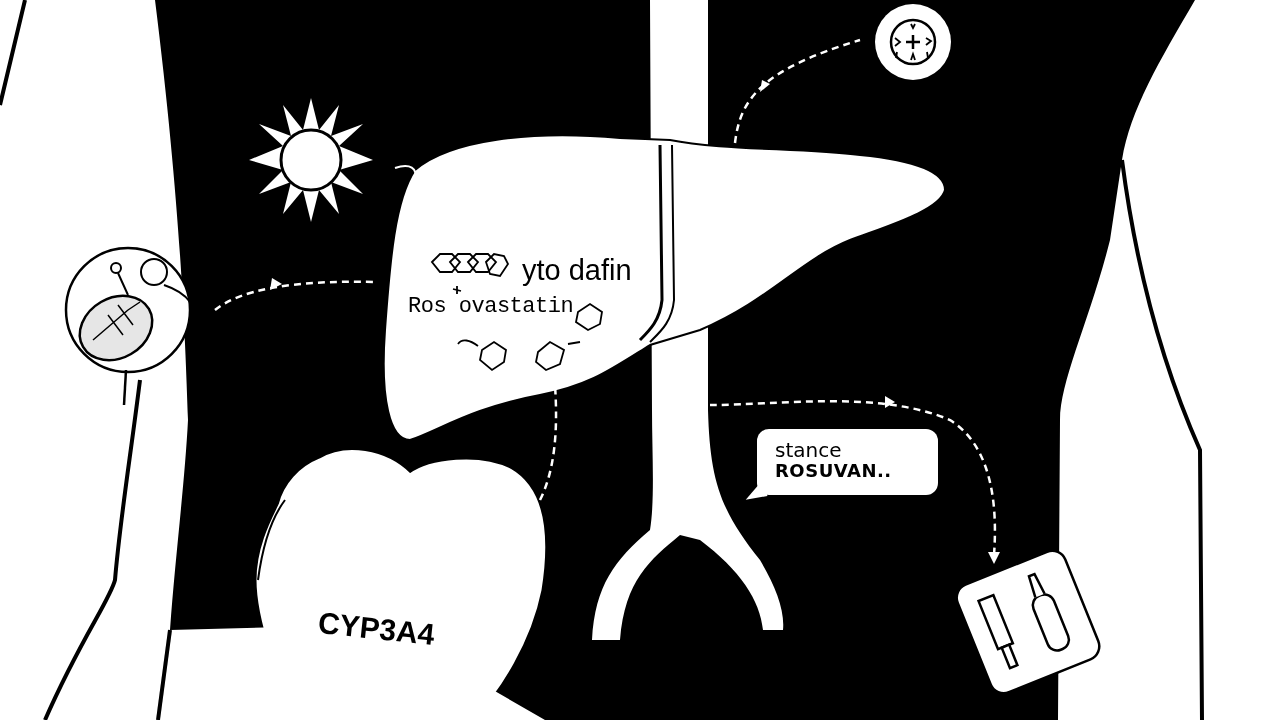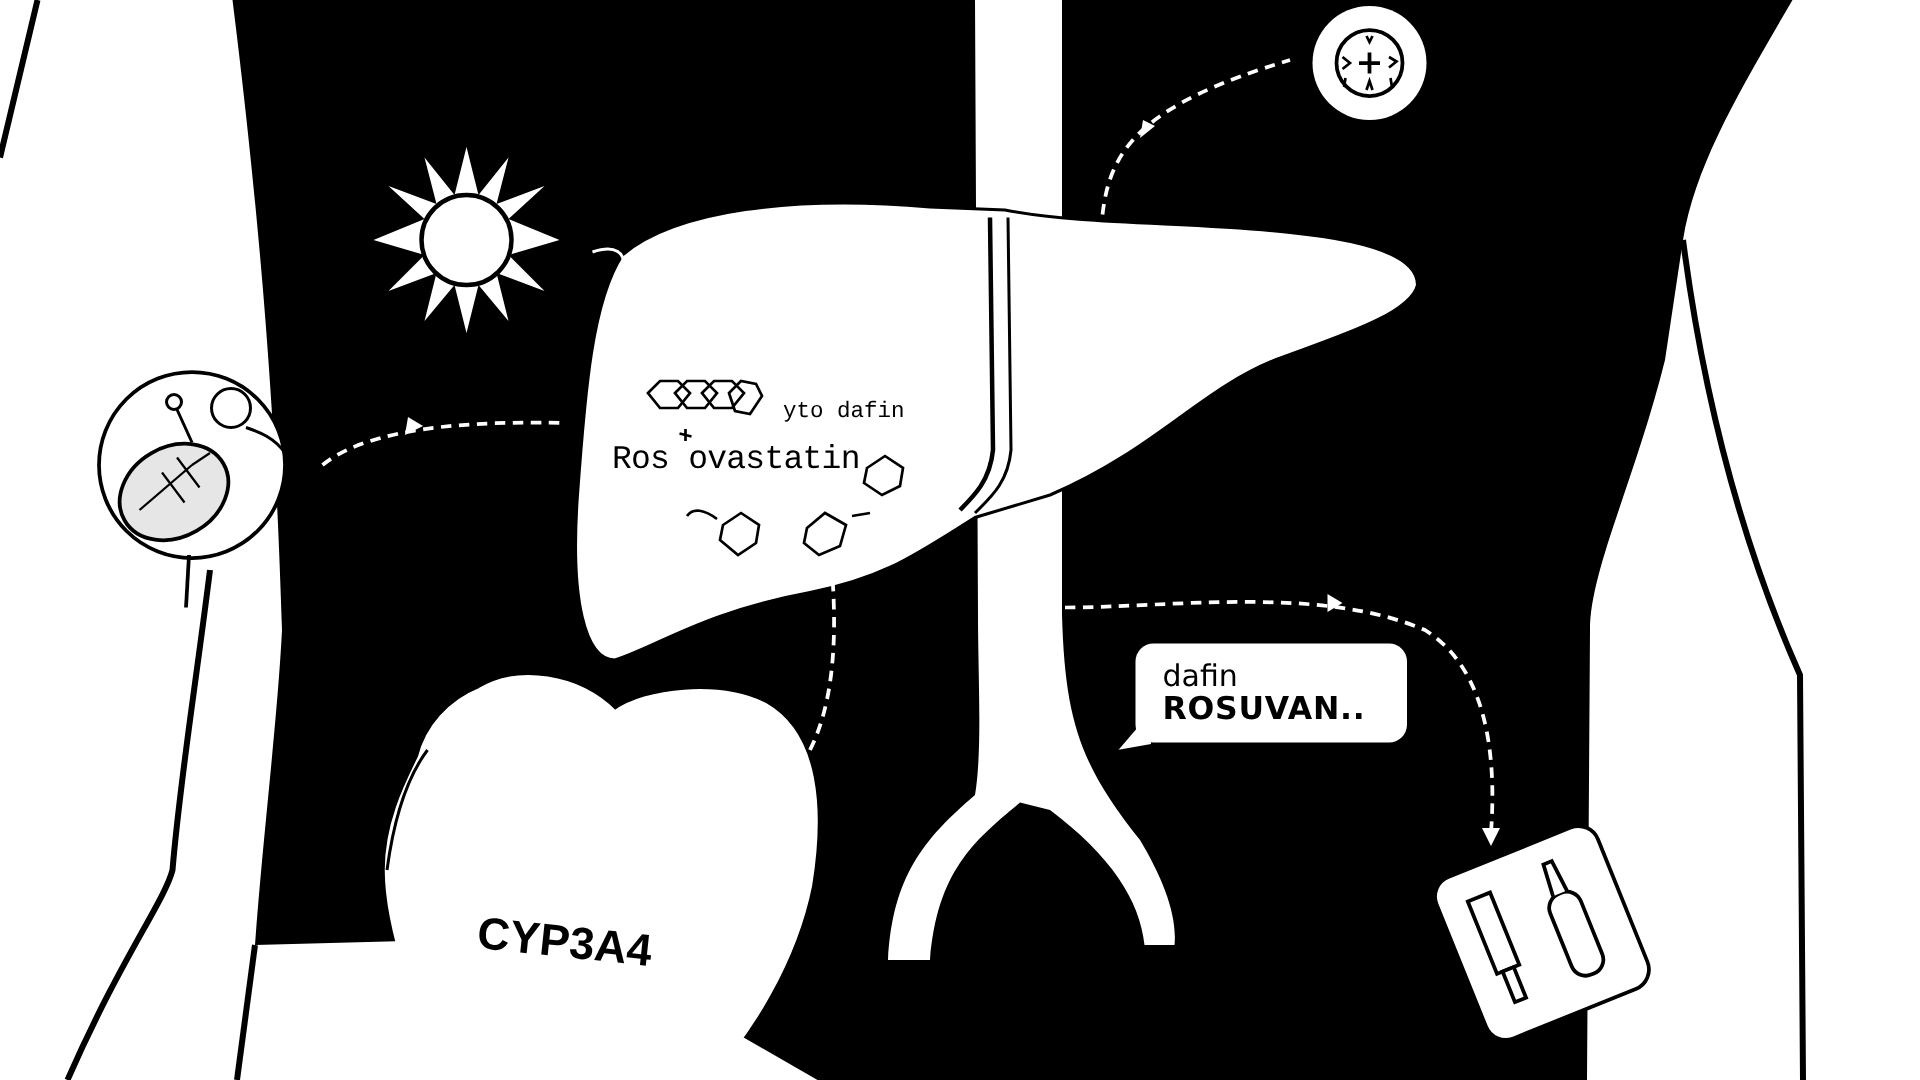--- a/index.html
+++ b/index.html
@@ -1,24 +1,24 @@
 <!DOCTYPE html>
 <html><head>
 <meta charset="utf-8">
 <style>
   html, body { margin: 0; padding: 0; }
   body { width: 1280px; height: 720px; overflow: hidden; background: #ffffff; position: relative; font-family: "DejaVu Sans", sans-serif; }
   #stage { position: absolute; left: 0; top: 0; width: 1280px; height: 720px; }
   .label { position: absolute; white-space: nowrap; color: #000; }
-  .liver-line1 { left: 522px; top: 266px; font-size: 15px; font-family: Liberation Mono, monospace; }
+  .liver-line1 { left: 522px; top: 254px; font-size: 29px; font-family: Liberation Sans, sans-serif; }
   .liver-line2 { left: 408px; top: 294px; font-size: 22px; font-family: Liberation Mono, monospace; letter-spacing: -0.5px; }
   .bubble { position: absolute; left: 757px; top: 429px; width: 181px; height: 66px; background: #fff; border-radius: 12px; }
   .bubble-tail { position: absolute; left: 744px; top: 480px; width: 0; height: 0; border-top: 18px solid transparent; border-right: 22px solid #fff; transform: rotate(-10deg); }
   .bubble-l1 { left: 775px; top: 438px; font-size: 20px; }
-  .bubble-l2 { left: 775px; top: 460px; font-size: 21px; font-weight: bold; letter-spacing: 0.5px; }
+  .bubble-l2 { left: 775px; top: 460px; font-size: 18px; font-weight: bold; letter-spacing: 0.5px; }
   .cyp { left: 318px; top: 612px; font-size: 30px; font-weight: bold; font-family: "Liberation Sans", sans-serif; transform: rotate(6deg); }
 </style>
 </head>
 <body>
 
 <svg id="stage" width="1280" height="720" viewBox="0 0 1280 720" xmlns="http://www.w3.org/2000/svg">
 
   <rect x="0" y="0" width="1280" height="720" fill="#ffffff"></rect>
 
   <path d="M155,0 L1195,0 C1160,60 1130,110 1122,160 L1110,240 C1090,320 1060,380 1060,420 L1058,720 L545,720 L420,648 L283,627 L170,630 C175,560 185,480 188,420 C185,330 180,200 155,0 Z" fill="#000000"></path>
@@ -93,16 +93,16 @@
     <polygon points="538,352 550,342 564,350 560,364 546,370 536,362"></polygon>
     <path d="M458,344 C462,338 470,340 478,346 M568,344 L580,342"></path>
   </g>
 </svg>
 
 <div class="label liver-line1">yto dafin</div>
 <div class="label liver-line2">Ros ovastatin</div>
 
 <div class="bubble"></div>
 <div class="bubble-tail"></div>
-<div class="label bubble-l1">dafin</div>
+<div class="label bubble-l1">stance</div>
 <div class="label bubble-l2">ROSUVAN..</div>
 
 <div class="label cyp">CYP3A4</div>
 
 </body></html>

